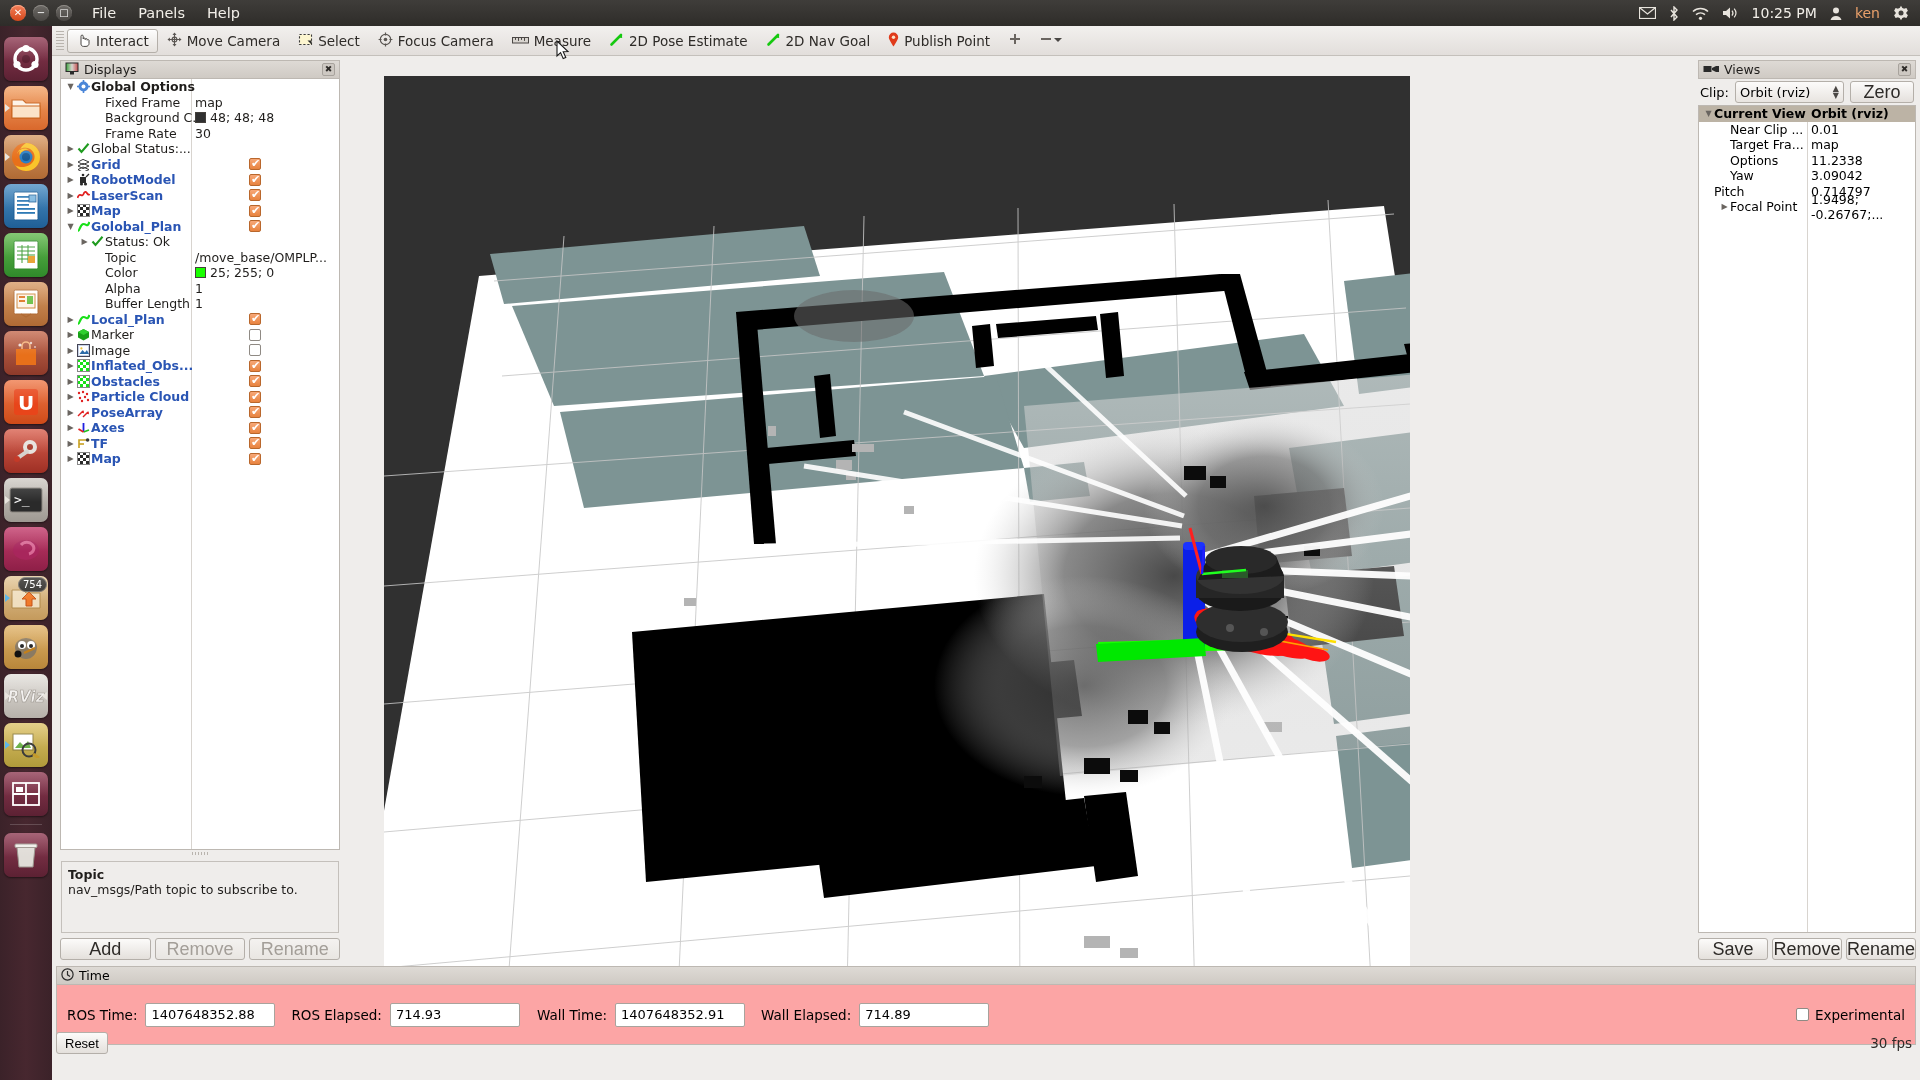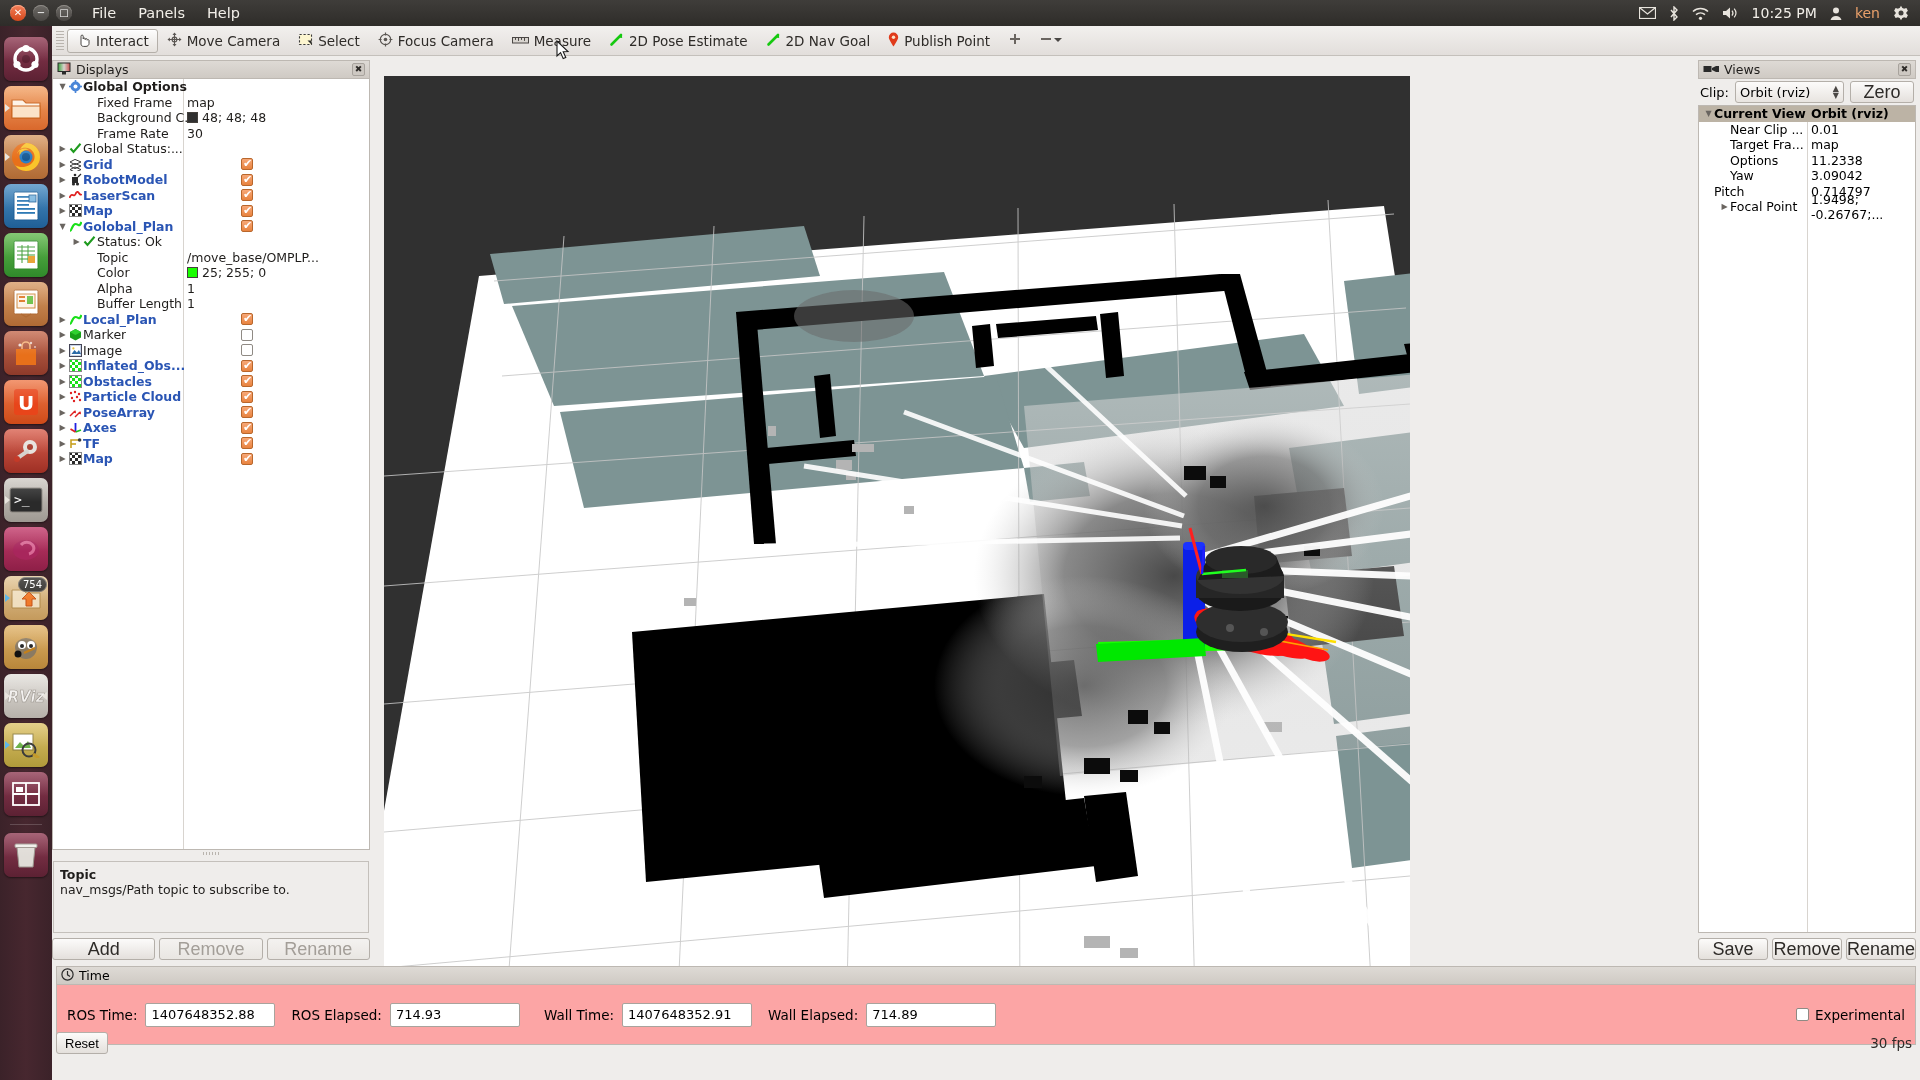--- a/index.html
+++ b/index.html
@@ -50,21 +50,21 @@
   .grip { width:8px; height:20px; margin-right:3px;
     background:repeating-linear-gradient(#b9b4ae 0 1px,transparent 1px 3px); }
   .tbtn { display:flex; align-items:center; gap:5px; height:24px; padding:0 8px;
     font-size:13.5px; color:#2e2b28; border:1px solid transparent; border-radius:3px;
     white-space:nowrap; }
   .tbtn.on { background:linear-gradient(#fdfdfd,#e6e2de); border-color:#b4afa9;
     box-shadow:inset 0 1px 0 #fff; }
   #cursor { position:absolute; left:504px; top:14px; z-index:60; pointer-events:none; }
 
   
-  #displays { position:absolute; left:0; top:34px; width:318px; height:900px;
+  #displays { position:absolute; left:8px; top:34px; width:280px; height:900px;
     background:#efedeb; display:flex; flex-direction:column; }
   .dockhdr { height:19px; background:linear-gradient(#dedad5,#cfcac4);
     border:1px solid #bdb8b2; display:flex; align-items:center; padding:0 4px;
     font-size:12.5px; color:#1f1d1b; }
   .dockhdr .ttl { margin-left:5px; }
   .dockx { margin-left:auto; width:13px; height:13px; background:#cdc8c2;
     border:1px solid #a8a39d; border-radius:2px; display:flex; align-items:center;
     justify-content:center; font-size:9px; color:#2e2b28; line-height:1; }
   #tree { flex:1; background:#fff; border:1px solid #bdb8b2; border-top:none;
     overflow:hidden; position:relative; }
@@ -1039,21 +1039,21 @@
             <circle cx="6.5" cy="6.5" r="5.6" fill="none" stroke="#2a2a2a" stroke-width="1.2"></circle>
             <path d="M6.5 3 v3.8 l2.6 1.6" stroke="#2a2a2a" stroke-width="1.2" fill="none"></path>
           </svg></span>
       <span class="ttl" style="margin-left:5px">Time</span>
     </div>
     <div id="timebody">
       <span>ROS Time:</span>
       <div class="tfield" style="width:130px">1407648352.88</div>
       <span style="margin-left:8px">ROS Elapsed:</span>
       <div class="tfield" style="width:130px">714.93</div>
-      <span style="margin-left:16px">Wall Time:</span>
+      <span style="margin-left:9px">Wall Time:</span>
       <div class="tfield" style="width:130px">1407648352.91</div>
       <span style="margin-left:8px">Wall Elapsed:</span>
       <div class="tfield" style="width:130px">714.89</div>
       <div id="expwrap">
         <span class="chk"></span>
         <span>Experimental</span>
       </div>
     </div>
   </div>
 

